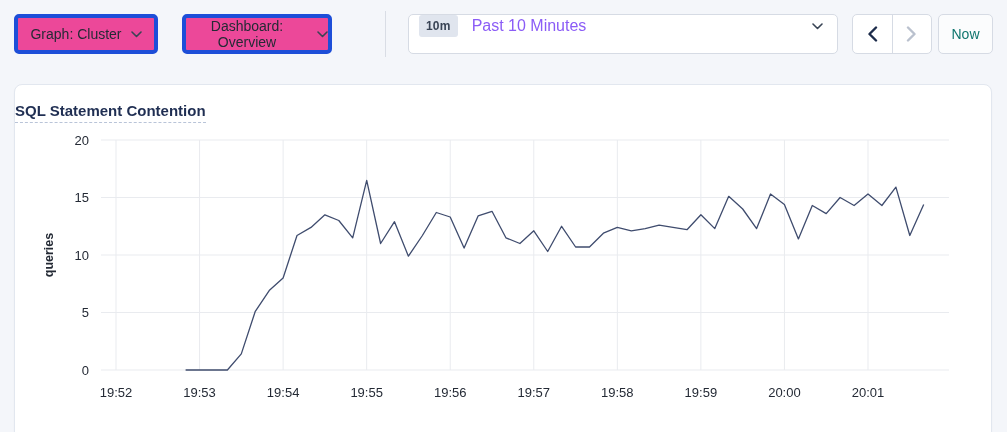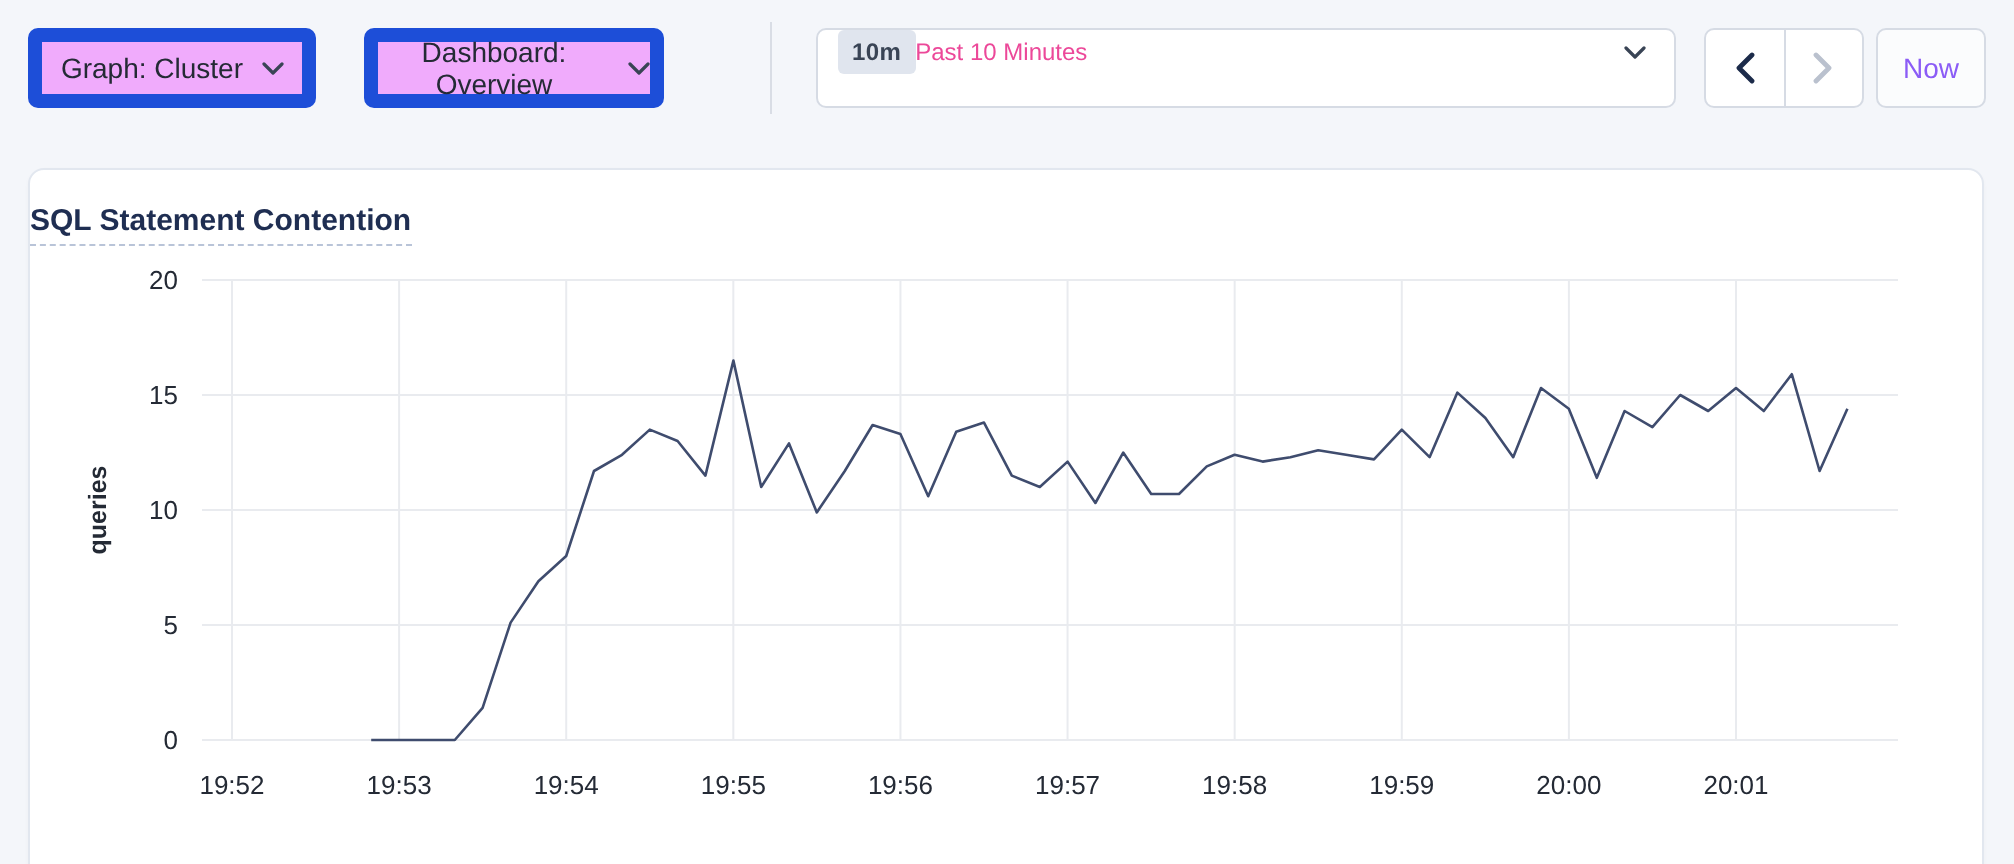--- a/index.html
+++ b/index.html
@@ -7,22 +7,22 @@
   body {
     background:#f4f6fa;
     font-family:"Liberation Sans", sans-serif;
     color:#242a35;
     position:relative;
     overflow:hidden;
   }
   
   .tb-btn {
     position:absolute; top:14px; height:40px;
-    background:#f0abfc;
-    border:7px solid #1d4ed8;
+    background:#ec4899;
+    border:4px solid #1d4ed8;
     border-radius:5px;
     display:flex; align-items:center; justify-content:center;
     gap:9px;
     font-size:14px; color:#242a35;
     cursor:pointer;
     font-family:"Liberation Sans", sans-serif;
   }
   .dd-graph { left:14px; width:144px; }
   .dd-dashboard { left:182px; width:150px; }
   .tb-divider {
@@ -35,36 +35,36 @@
     display:flex; align-items:center;
     padding:0 14px 16px 10px;
     cursor:pointer;
   }
   .tp-badge {
     background:#e0e5ee; color:#394455;
     font-size:12px; font-weight:bold;
     padding:4px 7px; border-radius:3px;
     letter-spacing:0.2px;
   }
-  .tp-label { font-size:12px; color:#ec4899; flex:1; }
+  .tp-label { margin-left:14px; font-size:16px; color:#8b5cf6; flex:1; }
   .arrow-group {
     position:absolute; left:852px; top:14px; height:40px; width:80px;
     background:#ffffff; border:1px solid #d6dbe4; border-radius:5px;
     display:flex;
   }
   .arrow-btn {
     width:40px; height:100%; display:flex; align-items:center; justify-content:center;
     background:transparent; border:none; cursor:pointer;
   }
   .arrow-btn + .arrow-btn { border-left:1px solid #d6dbe4; }
   .arrow-btn.disabled { cursor:default; }
   .now-btn {
     position:absolute; left:938px; top:14px; width:55px; height:40px;
     background:#fbfcfd; border:1px solid #d6dbe4; border-radius:5px;
-    font-size:14px; color:#8b5cf6;
+    font-size:14px; color:#0f766e;
     display:flex; align-items:center; justify-content:center;
     cursor:default;
     font-family:"Liberation Sans", sans-serif;
   }
   
   .panel {
     position:absolute; left:14px; top:84px; width:978px; height:360px;
     background:#ffffff;
     border:1px solid #e2e7ef;
     border-radius:8px;

